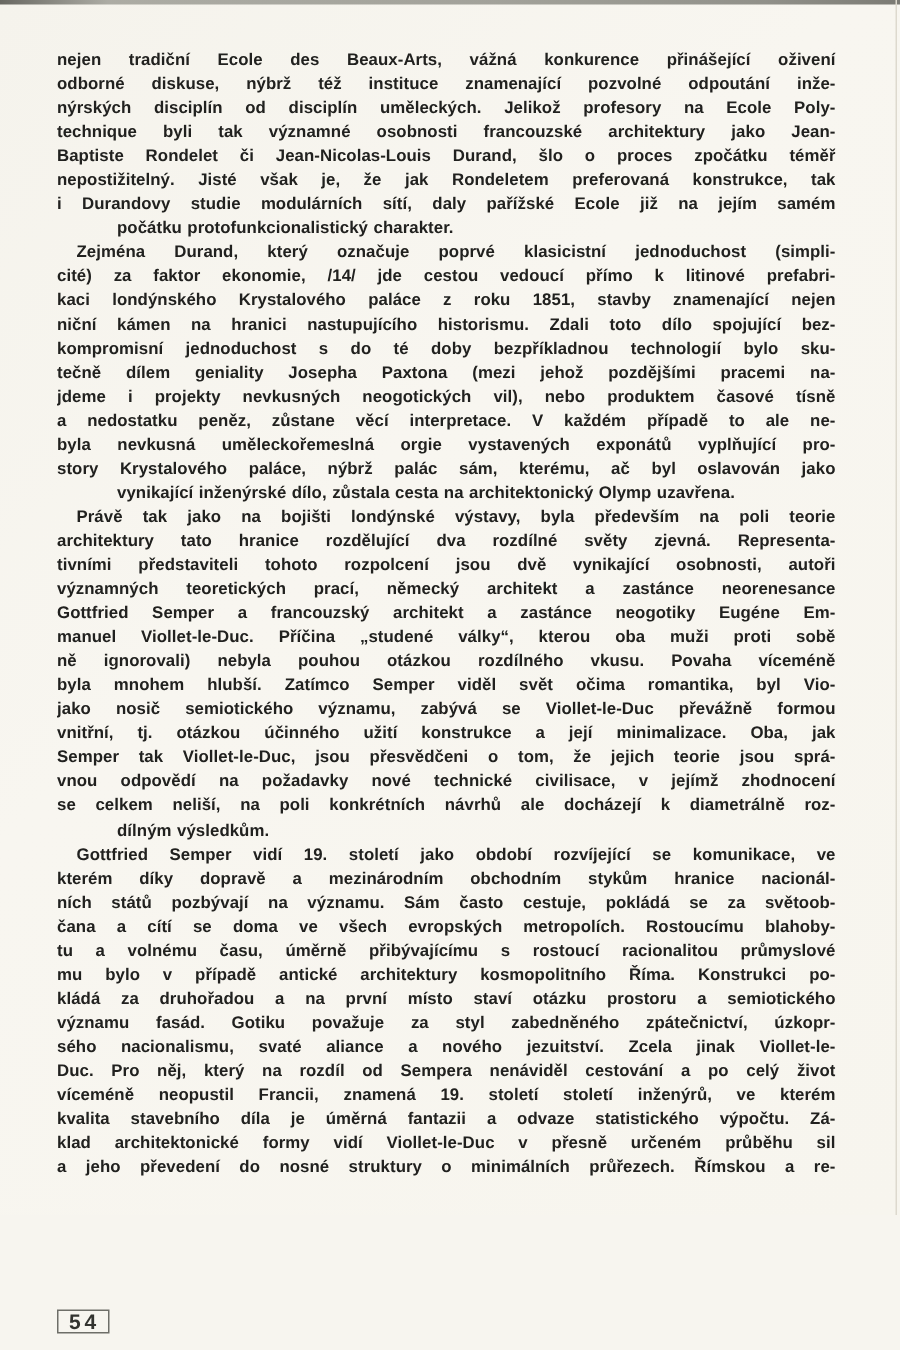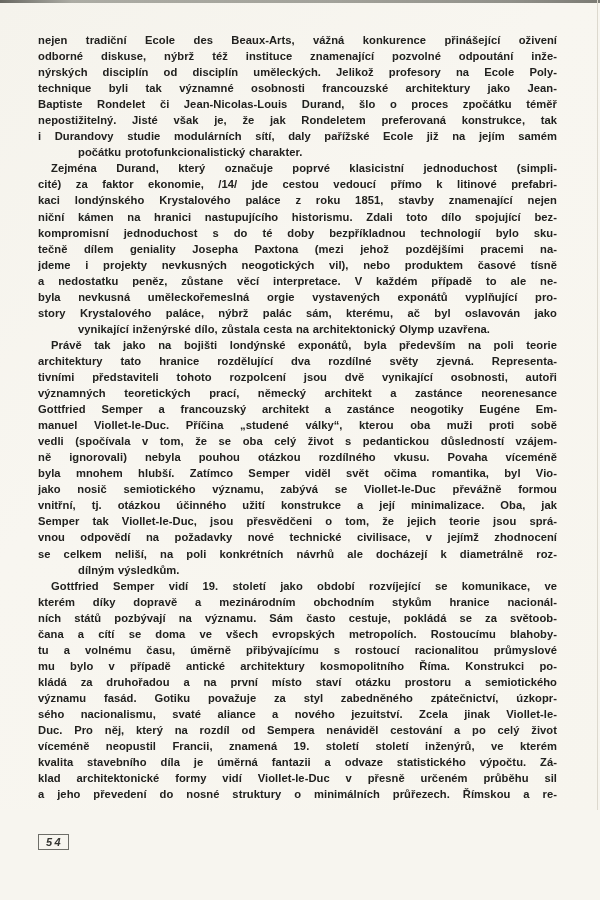--- a/index.html
+++ b/index.html
@@ -50,30 +50,29 @@
     white-space: normal;
     text-align: justify;
     text-align-last: justify;
     overflow: hidden;
   }
   .line.last { text-align-last: left; margin-left: 40px; }
   .para.indent .line:first-child { text-indent: 13px; }
   .page-number-box {
     position: absolute;
     left: 38px;
-    top: 834px;
+    top: 873px;
     border: 1px solid #6e6e68;
     background: transparent;
     color: #33332f;
-    font-size: 11px;
+    font-size: 14px;
     font-weight: 700;
     letter-spacing: 2.5px;
     padding: 2px 5px 2px 7px;
     line-height: 10px;
-    font-style: italic;
   }
 </style>
 </head>
 <body>
 
 <div class="page">
   <div class="scan-edge-top"></div>
   <div class="scan-edge-right"></div>
   <div class="text-block">
       <div class="para">
@@ -93,27 +92,26 @@
         <div class="line">niční kámen na hranici nastupujícího historismu. Zdali toto dílo spojující bez-</div>
         <div class="line">kompromisní jednoduchost s do té doby bezpříkladnou technologií bylo sku-</div>
         <div class="line">tečně dílem geniality Josepha Paxtona (mezi jehož pozdějšími pracemi na-</div>
         <div class="line">jdeme i projekty nevkusných neogotických vil), nebo produktem časové tísně</div>
         <div class="line">a nedostatku peněz, zůstane věcí interpretace. V každém případě to ale ne-</div>
         <div class="line">byla nevkusná uměleckořemeslná orgie vystavených exponátů vyplňující pro-</div>
         <div class="line">story Krystalového paláce, nýbrž palác sám, kterému, ač byl oslavován jako</div>
         <div class="line last">vynikající inženýrské dílo, zůstala cesta na architektonický Olymp uzavřena.</div>
       </div>
       <div class="para indent">
-        <div class="line">Právě tak jako na bojišti londýnské exponátů, byla především na poli teorie</div>
+        <div class="line">Právě tak jako na bojišti londýnské výstavy, byla především na poli teorie</div>
         <div class="line">architektury tato hranice rozdělující dva rozdílné světy zjevná. Representa-</div>
         <div class="line">tivními představiteli tohoto rozpolcení jsou dvě vynikající osobnosti, autoři</div>
         <div class="line">významných teoretických prací, německý architekt a zastánce neorenesance</div>
         <div class="line">Gottfried Semper a francouzský architekt a zastánce neogotiky Eugéne Em-</div>
         <div class="line">manuel Viollet-le-Duc. Příčina „studené války“, kterou oba muži proti sobě</div>
-        <div class="line">vedli (spočívala v tom, že se oba celý život s pedantickou důsledností vzájem-</div>
         <div class="line">ně ignorovali) nebyla pouhou otázkou rozdílného vkusu. Povaha víceméně</div>
         <div class="line">byla mnohem hlubší. Zatímco Semper viděl svět očima romantika, byl Vio-</div>
         <div class="line">jako nosič semiotického významu, zabývá se Viollet-le-Duc převážně formou</div>
         <div class="line">vnitřní, tj. otázkou účinného užití konstrukce a její minimalizace. Oba, jak</div>
         <div class="line">Semper tak Viollet-le-Duc, jsou přesvědčeni o tom, že jejich teorie jsou sprá-</div>
         <div class="line">vnou odpovědí na požadavky nové technické civilisace, v jejímž zhodnocení</div>
         <div class="line">se celkem neliší, na poli konkrétních návrhů ale docházejí k diametrálně roz-</div>
         <div class="line last">dílným výsledkům.</div>
       </div>
       <div class="para indent">

